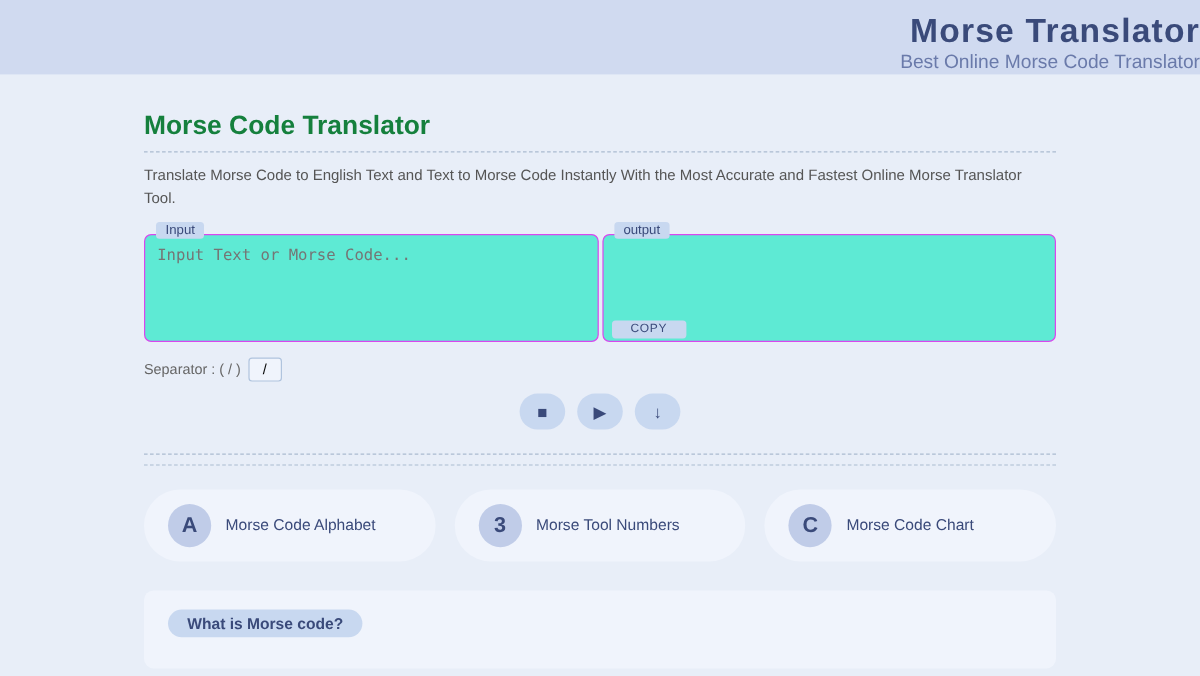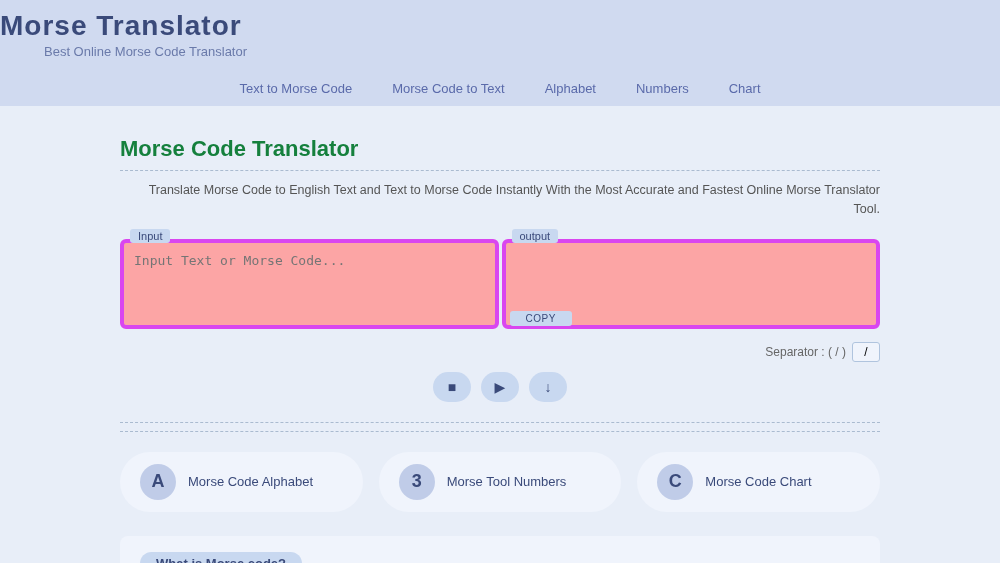--- a/index.html
+++ b/index.html
@@ -6,31 +6,31 @@
     body {
       font-family: Arial, sans-serif;
       background-color: #e8eef8;
       color: #333;
       font-size: 14px;
     }
 
     
     .header {
       background-color: #d0daf0;
-      text-align: left;
+      text-align: right;
       padding: 10px 0 0 0;
     }
     .header-title {
       font-size: 28px;
       font-weight: bold;
       color: #3a4a7a;
       letter-spacing: 1px;
     }
     .header-subtitle {
-      font-size: 13px;
+      font-size: 16px;
       color: #6a7aaa;
       margin-top: 2px;
       padding-left: 44px;
     }
     .nav {
       display: flex;
       justify-content: center;
       gap: 40px;
       margin-top: 12px;
       padding: 10px 0;
@@ -57,21 +57,21 @@
       margin-bottom: 8px;
     }
 
     .divider {
       border: none;
       border-top: 1px dashed #aabbd0;
       margin: 8px 0;
     }
 
     .description {
-      text-align: right;
+      text-align: left;
       font-size: 12.5px;
       color: #555;
       margin: 10px 0 20px 0;
       line-height: 1.5;
     }
 
     
     .translator-area {
       display: flex;
       gap: 3px;
@@ -90,23 +90,23 @@
       background: #c8d8f0;
       color: #3a4a7a;
       font-size: 11px;
       padding: 1px 8px;
       border-radius: 3px;
     }
 
     .translator-box {
       width: 100%;
       height: 90px;
-      border: 4px solid #d946ef;
+      border: 1px solid #d946ef;
       border-radius: 6px;
-      background: #fca5a5;
+      background: #5eead4;
       padding: 10px;
       font-size: 13px;
       color: #666;
       resize: none;
       outline: none;
     }
 
     .copy-btn {
       position: absolute;
       bottom: 6px;
@@ -118,21 +118,21 @@
       font-size: 10px;
       color: #3a4a7a;
       cursor: pointer;
       text-transform: uppercase;
       letter-spacing: 0.5px;
     }
 
     
     .separator-row {
       display: flex;
-      justify-content: flex-end;
+      justify-content: flex-start;
       align-items: center;
       gap: 6px;
       margin-bottom: 10px;
       font-size: 12px;
       color: #666;
     }
 
     .separator-input {
       width: 28px;
       border: 1px solid #b0c4de;
@@ -225,27 +225,20 @@
       color: #3a4a7a;
       margin-bottom: 10px;
     }
   </style>
 </head>
 <body>
 
 <div class="header">
   <div class="header-title">Morse Translator</div>
   <div class="header-subtitle">Best Online Morse Code Translator</div>
-  <nav class="nav">
-    <a class="nav-item" href="#">Text to Morse Code</a>
-    <a class="nav-item" href="#">Morse Code to Text</a>
-    <a class="nav-item" href="#">Alphabet</a>
-    <a class="nav-item" href="#">Numbers</a>
-    <a class="nav-item" href="#">Chart</a>
-  </nav>
 </div>
 
 <div class="main">
 
   <div class="section-title">Morse Code Translator</div>
   <hr class="divider">
   <div class="description">Translate Morse Code to English Text and Text to Morse Code Instantly With the Most Accurate and Fastest Online Morse Translator Tool.</div>
 
   <div class="translator-area">
 

